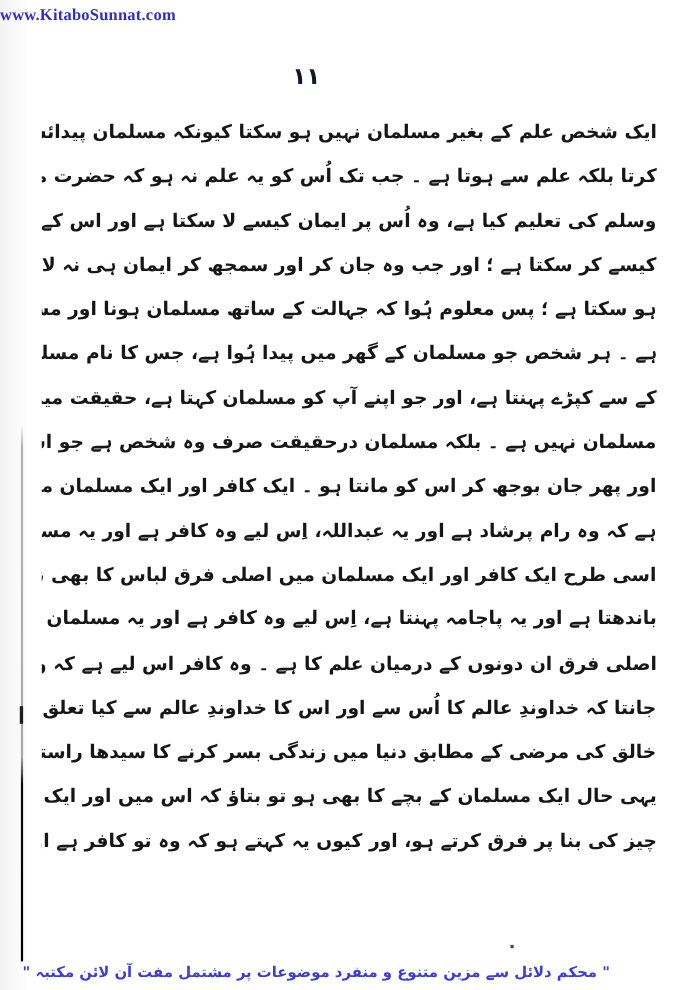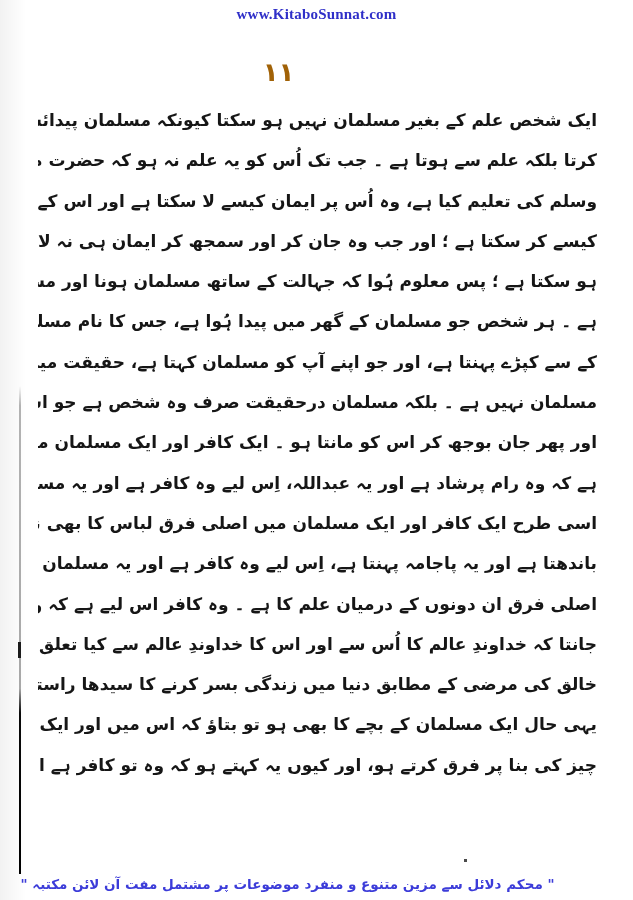--- a/index.html
+++ b/index.html
@@ -22,36 +22,35 @@
     left: 0; top: 0; bottom: 0;
     width: 26px;
     background: linear-gradient(to right, rgba(0,0,0,0.05), rgba(0,0,0,0));
     pointer-events: none;
   }
   .header {
     position: absolute;
     top: 6px;
     left: 0;
     width: 633px;
-    text-align: center;
     font-family: "Liberation Serif", "DejaVu Serif", serif;
     font-weight: 700;
     font-size: 15px;
     letter-spacing: 0.2px;
     color: #2f2fc8;
   }
   .page-number {
     position: absolute;
     top: 57px;
     left: 0;
     width: 557px;
     text-align: center;
-    font-size: 26px;
+    font-size: 21px;
     font-weight: 700;
-    color: #a16207;
+    color: #0f172a;
     direction: rtl;
   }
   .body-text {
     position: absolute;
     top: 100px;
     right: 36px;
     left: 38px;
     direction: rtl;
   }
   .body-line {

